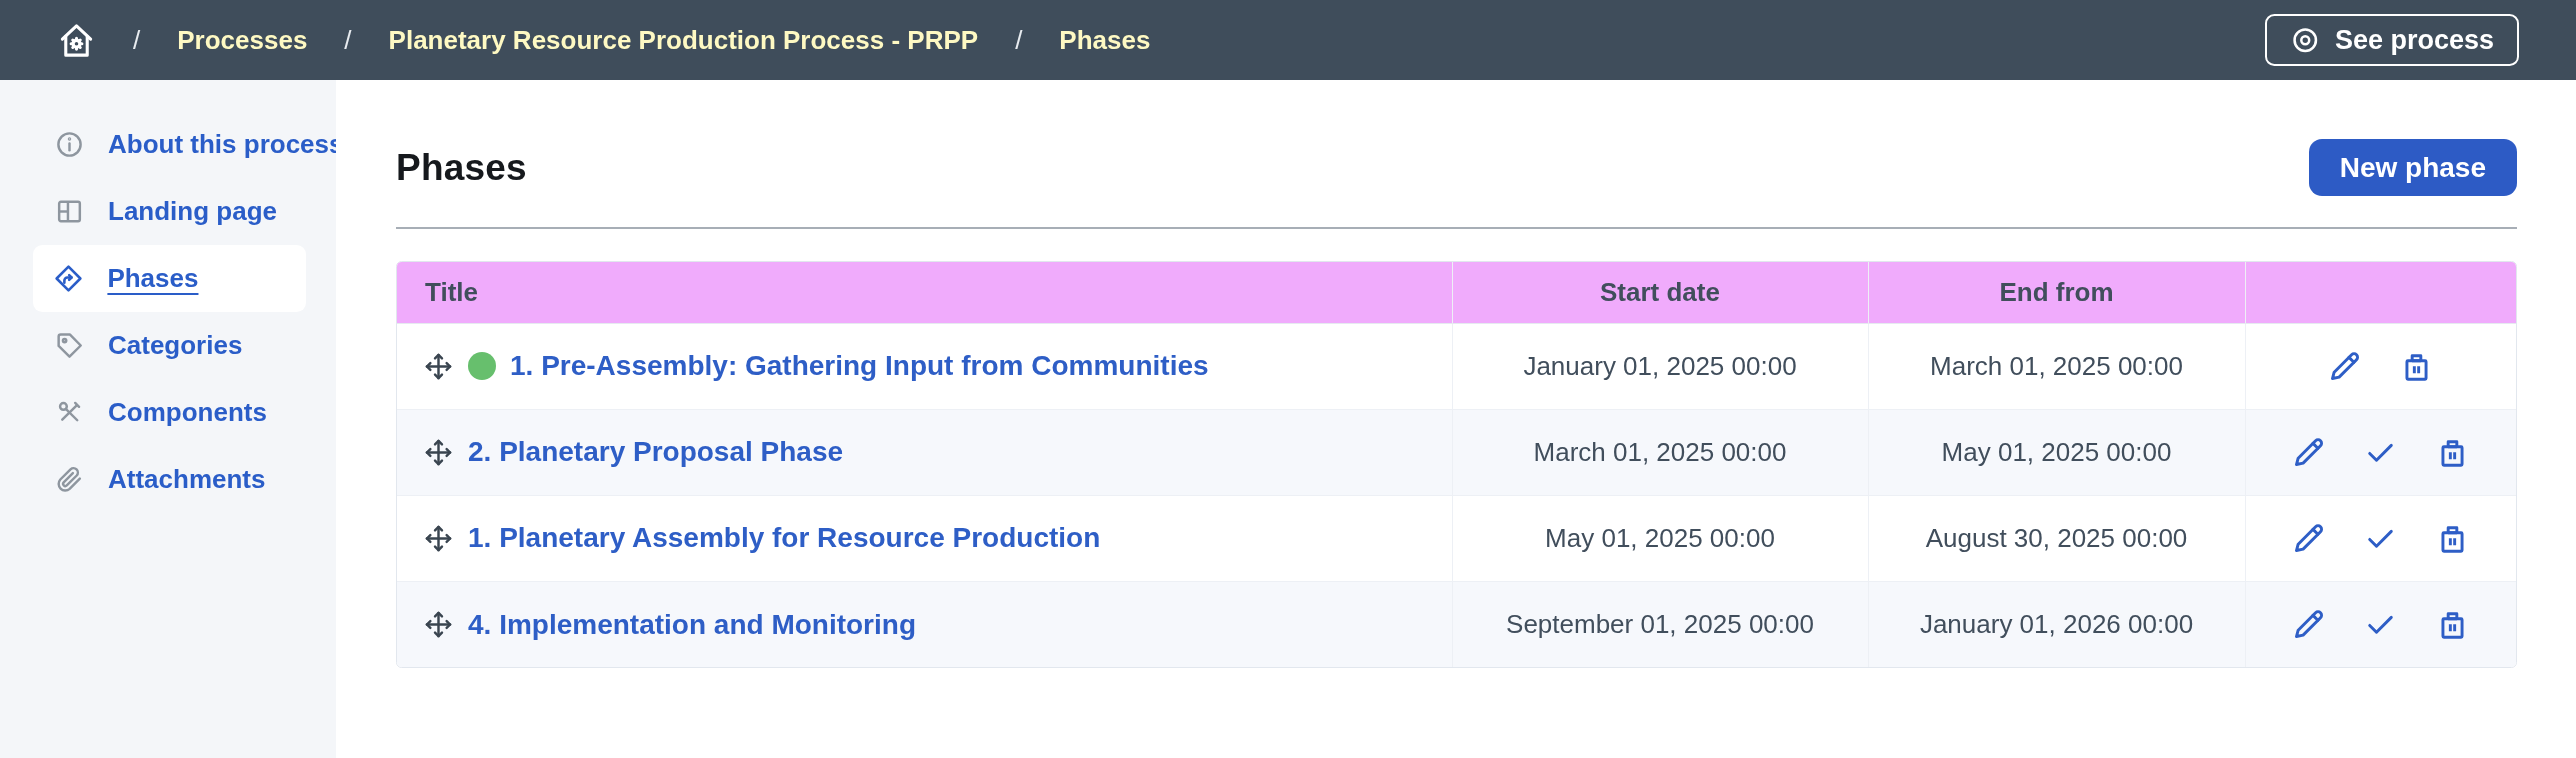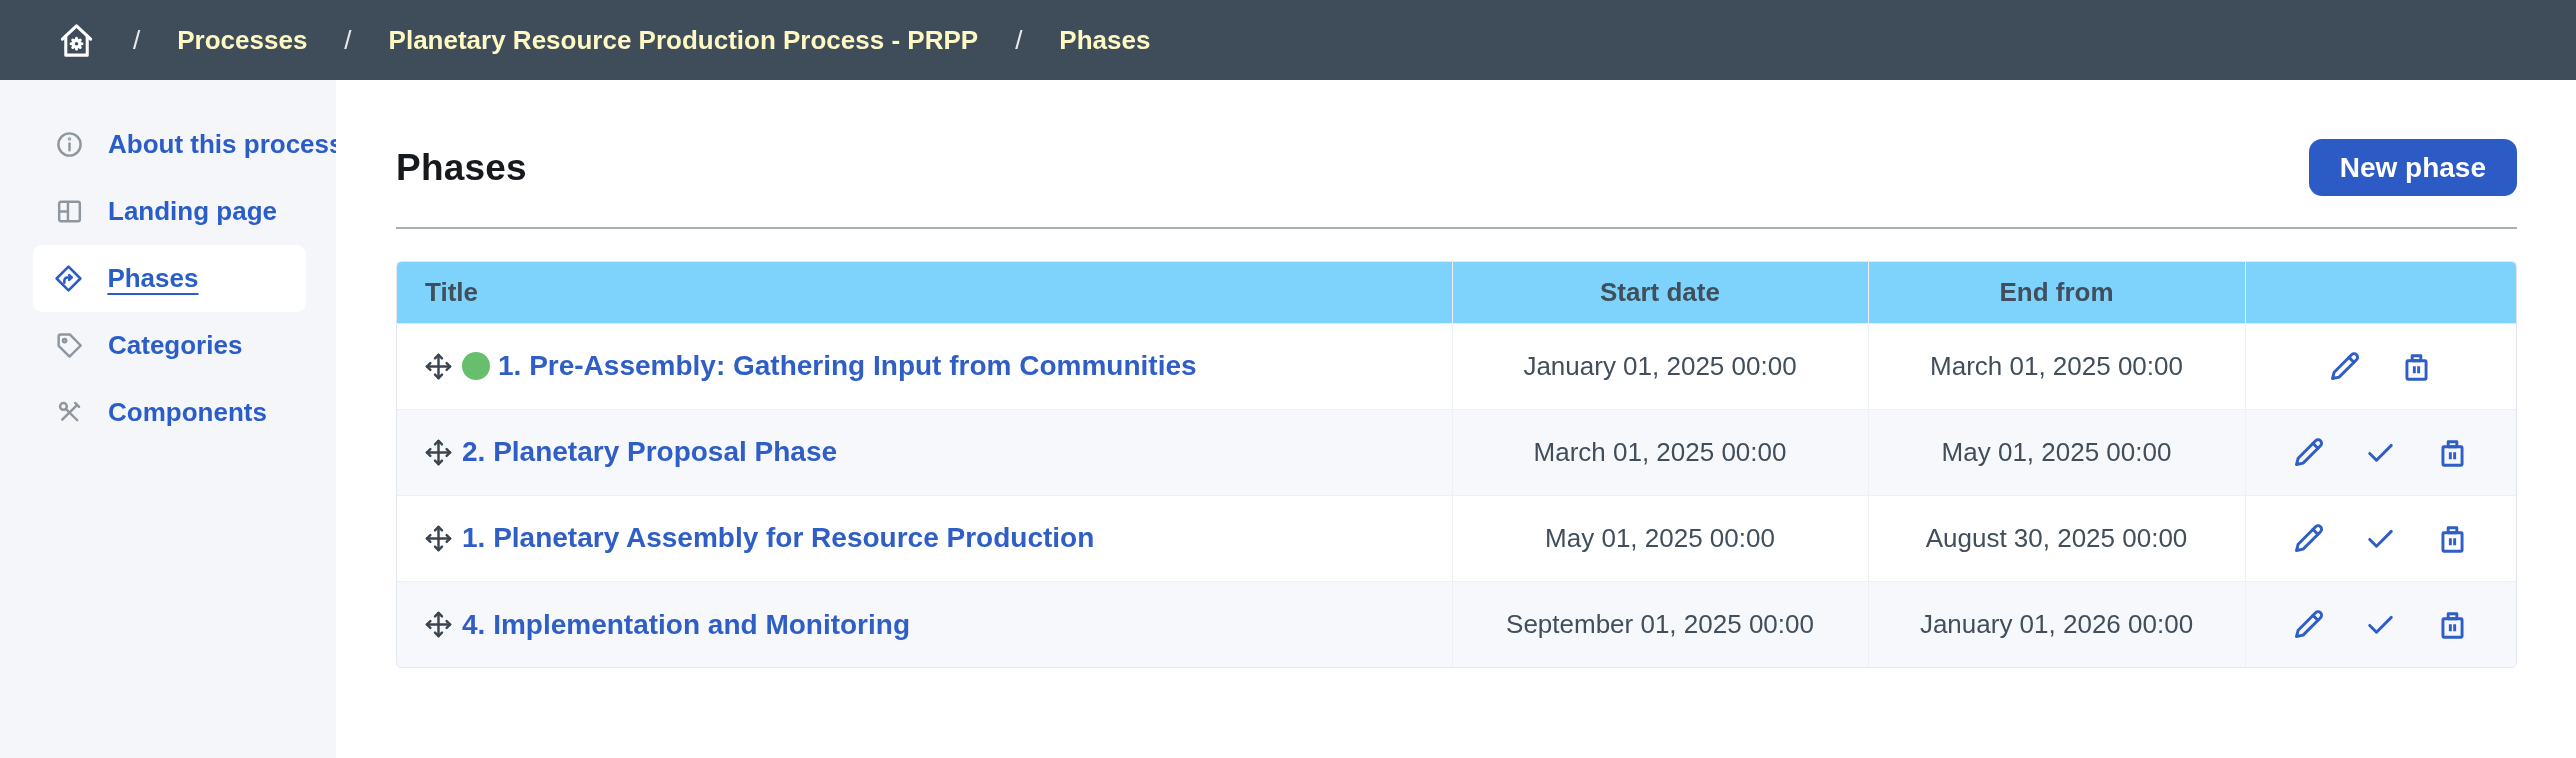--- a/index.html
+++ b/index.html
@@ -56,31 +56,31 @@
     background:#2d5bc5; color:#ffffff; border:none; border-radius:13px;
     font-family:inherit; font-size:28px; font-weight:700;
     height:57px; padding:0 31px; cursor:pointer;
   }
   .divider { height:2.8px; background:#a7aeb6; margin-top:30.5px; }
 
   
   .table-wrap { margin-top:32px; border:1.9px solid #e2e7ee; border-radius:5.6px; overflow:hidden; }
   table { width:100%; border-collapse:collapse; table-layout:fixed; }
   thead th {
-    height:61px; background:#7dd3fc; color:#414e5c;
+    height:61px; background:#f0abfc; color:#414e5c;
     font-size:26px; font-weight:600; text-align:center;
   }
   thead th.c-title { text-align:left; padding-left:28px; }
   tbody td { height:86px; color:#414e5c; font-size:26px; text-align:center; }
   tbody tr + tr td { border-top:1.9px solid #edf0f5; }
   thead tr th { border-bottom:1.9px solid #e6eaf0; }
   tbody tr:nth-child(even) { background:#f6f8fc; }
   .c-start, .c-end, .c-actions { border-left:1.9px solid #edf0f5; }
 
-  .title-cell { display:flex; align-items:center; gap:8px; padding-left:26px; text-align:right; }
+  .title-cell { display:flex; align-items:center; gap:14px; padding-left:26px; text-align:right; }
   .drag-handle { color:#3a4550; cursor:grab; }
   .drag-handle svg { width:31px; height:31px; }
   .status-dot { width:28px; height:28px; border-radius:50%; background:#67bf6d; flex-shrink:0; }
   .row-link {
     color:#2e5ec6; font-size:28px; font-weight:700;
     text-decoration:underline; text-underline-offset:6.5px; text-decoration-thickness:2.3px;
     white-space:nowrap; overflow:hidden; text-overflow:ellipsis;
   }
   .actions-cell { display:flex; align-items:center; justify-content:center; gap:35px; }
   .action-btn { color:#2e5ec6; cursor:pointer; background:none; border:none; padding:0; }
@@ -101,20 +101,29 @@
     </span>
   </a>
   <nav class="breadcrumb">
     <span class="crumb-sep">/</span>
     <a class="crumb-link">Processes</a>
     <span class="crumb-sep">/</span>
     <a class="crumb-link">Planetary Resource Production Process - PRPP</a>
     <span class="crumb-sep">/</span>
     <span class="crumb-current">Phases</span>
   </nav>
+  <button class="see-process">
+    <span>
+      <svg viewBox="0 0 24 24" fill="none" stroke="currentColor" stroke-width="2" stroke-linecap="round">
+        <circle cx="12" cy="12" r="8.4"></circle>
+        <circle cx="12" cy="12" r="3.1"></circle>
+      </svg>
+    </span>
+    <span>See process</span>
+  </button>
 </header>
 
 <div class="app">
 
   <aside class="sidebar">
 
     <a class="side-item">
       <span class="s-icon">
         <svg viewBox="0 0 24 24" fill="none" stroke="currentColor" stroke-width="1.9" stroke-linecap="round">
           <circle cx="12" cy="12" r="8.6"></circle>
@@ -162,20 +171,28 @@
         <svg viewBox="0 0 24 24" fill="none" stroke="currentColor" stroke-width="1.9" stroke-linecap="round">
           <path d="M9.3 9.3L18 18"></path>
           <circle cx="7.3" cy="7.3" r="2.6"></circle>
           <path d="M17.6 6.4L6.4 17.6"></path>
           <path d="M16.4 4.6l3 3"></path>
         </svg>
       </span>
       <span class="side-label">Components</span>
     </a>
 
+    <a class="side-item">
+      <span class="s-icon">
+        <svg viewBox="0 0 24 24" fill="none" stroke="currentColor" stroke-width="1.9" stroke-linecap="round" stroke-linejoin="round">
+          <path d="M20 11.3l-7.9 7.9a5.1 5.1 0 0 1-7.2-7.2l7.9-7.9a3.4 3.4 0 0 1 4.8 4.8l-7.7 7.7a1.7 1.7 0 0 1-2.4-2.4l7.1-7.1"></path>
+        </svg>
+      </span>
+      <span class="side-label">Attachments</span>
+    </a>
 
 
   </aside>
 
   <main class="main">
     <div class="main-header">
       <h1 class="page-title">Phases</h1>
       <button class="new-phase">New phase</button>
     </div>
     <div class="divider"></div>

